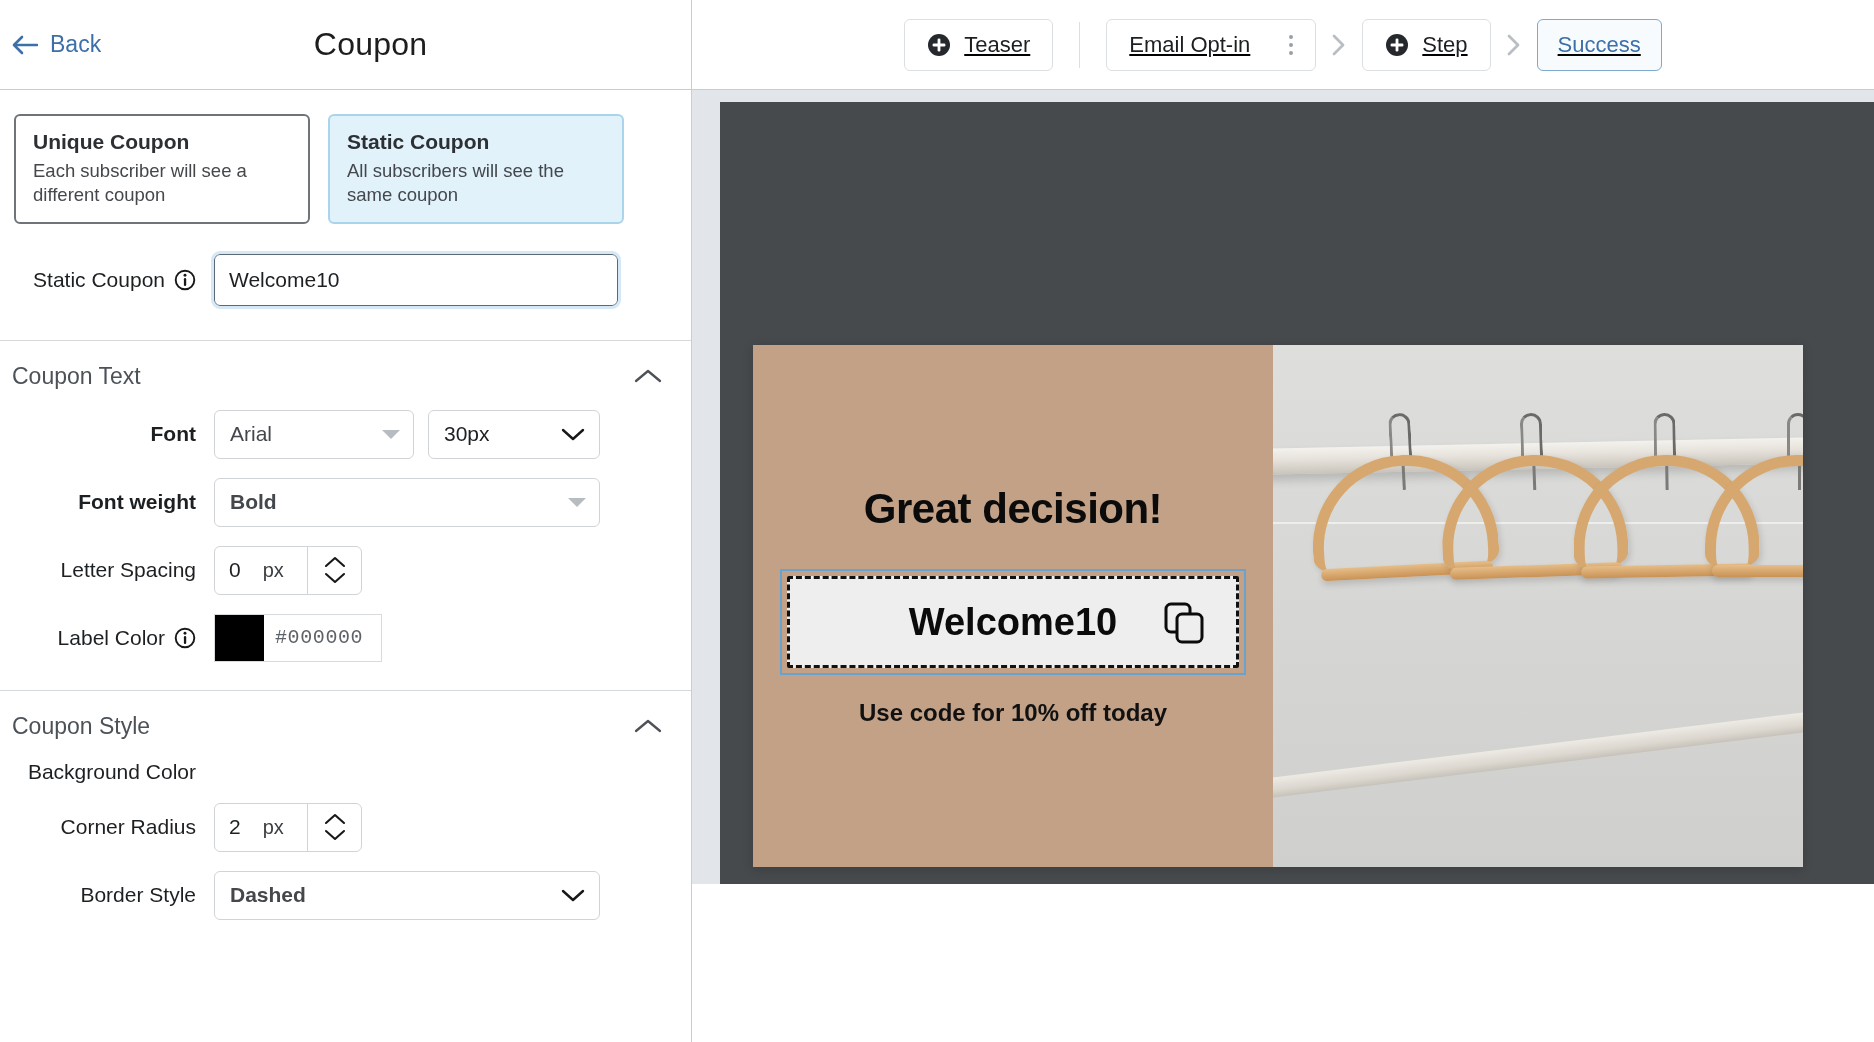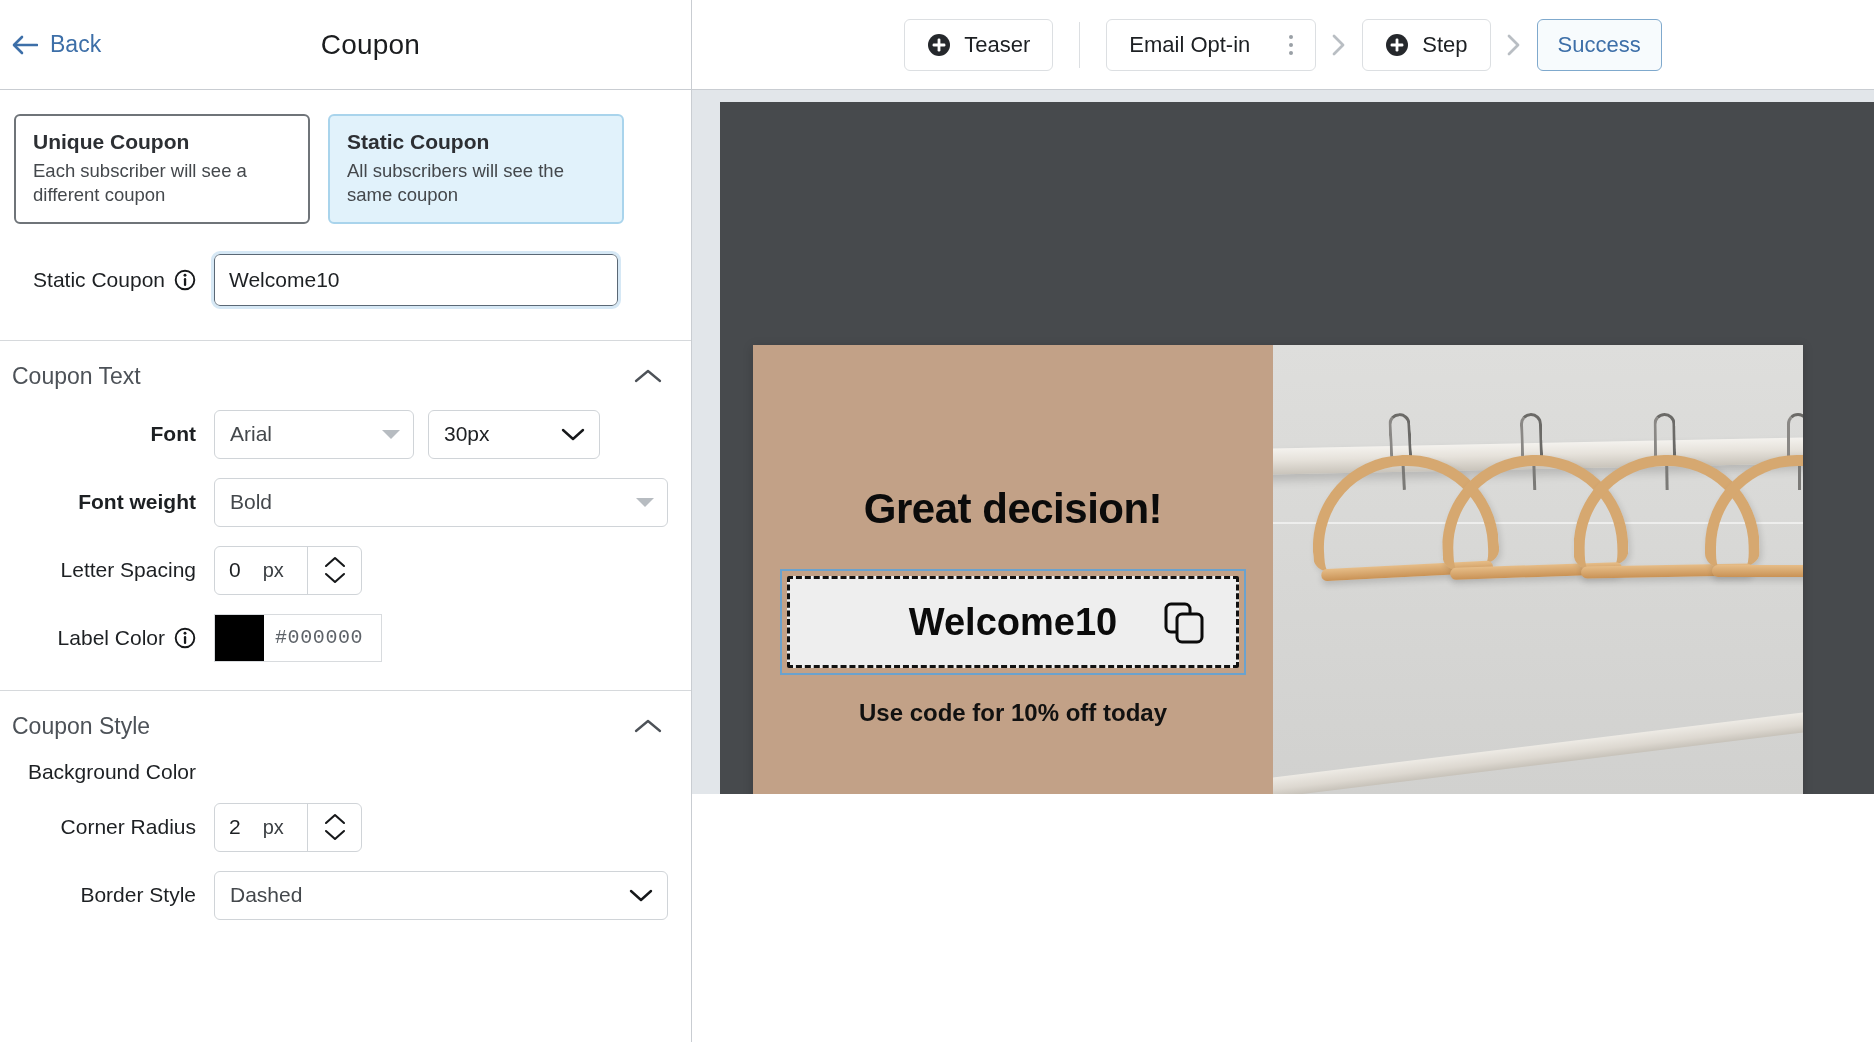--- a/index.html
+++ b/index.html
@@ -39,21 +39,21 @@
     color: #3d6fa8;
     font-size: 23px;
     cursor: pointer;
     user-select: none;
   }
   .back-arrow { display:block; width: 26px; height: 20px; }
   .panel-title {
     position: absolute;
     left: 0; right: 0;
     text-align: center;
-    font-size: 28px;
+    font-size: 32px;
     color: #1b1d1f;
     font-weight: 400;
     letter-spacing: .2px;
     pointer-events: none;
     padding-left: 50px;
   }
 
   .panel-body { padding: 0; }
 
   
@@ -159,21 +159,21 @@
     align-items: center;
     justify-content: space-between;
     padding: 0 13px 0 15px;
     font-size: 21px;
     color: #44484c;
     cursor: pointer;
     user-select: none;
   }
   .select-box.w-font { width: 200px; margin-right: 14px; }
   .select-box.w-size { width: 172px; color:#1d2023; }
-  .select-box.w-wide { width: 454px; }
+  .select-box.w-wide { width: 386px; font-weight: bold; }
   .caret-small { width: 0; height: 0; border-left: 9px solid transparent; border-right: 9px solid transparent; border-top: 9px solid #b7bcc1; }
   .chev-down { width: 26px; height: 16px; display:block; }
 
   
   .stepper {
     display: flex;
     height: 49px;
     border: 1px solid #d0d4d8;
     border-radius: 6px;
     overflow: hidden;
@@ -220,23 +220,24 @@
     font-size: 20px;
     color: #5d6268;
     letter-spacing: .6px;
     font-family: Liberation Mono, monospace;
   }
 
   
   .right-panel {
     position: relative;
     flex: 1;
-    height: 794px;
+    height: 884px;
     background: #701a75;
     overflow: hidden;
+    text-decoration: underline;
   }
   .topbar {
     height: 90px;
     background: #fff;
     border-bottom: 1px solid #c9cdd2;
     display: flex;
     align-items: center;
     justify-content: center;
     gap: 0;
   }

